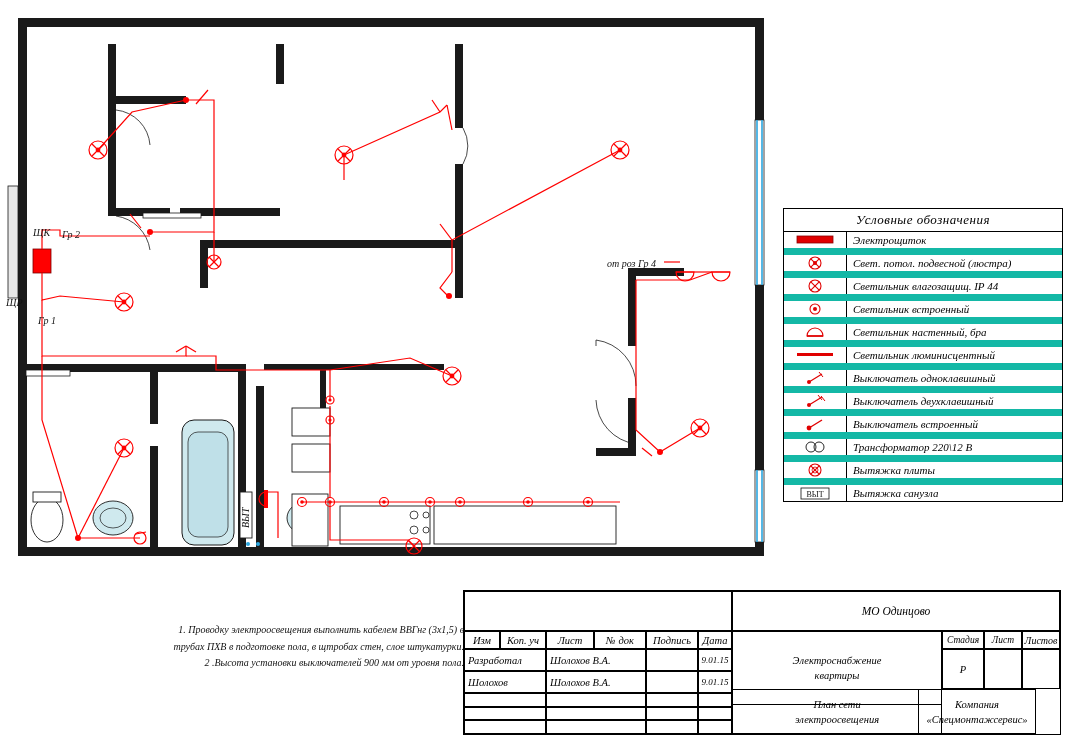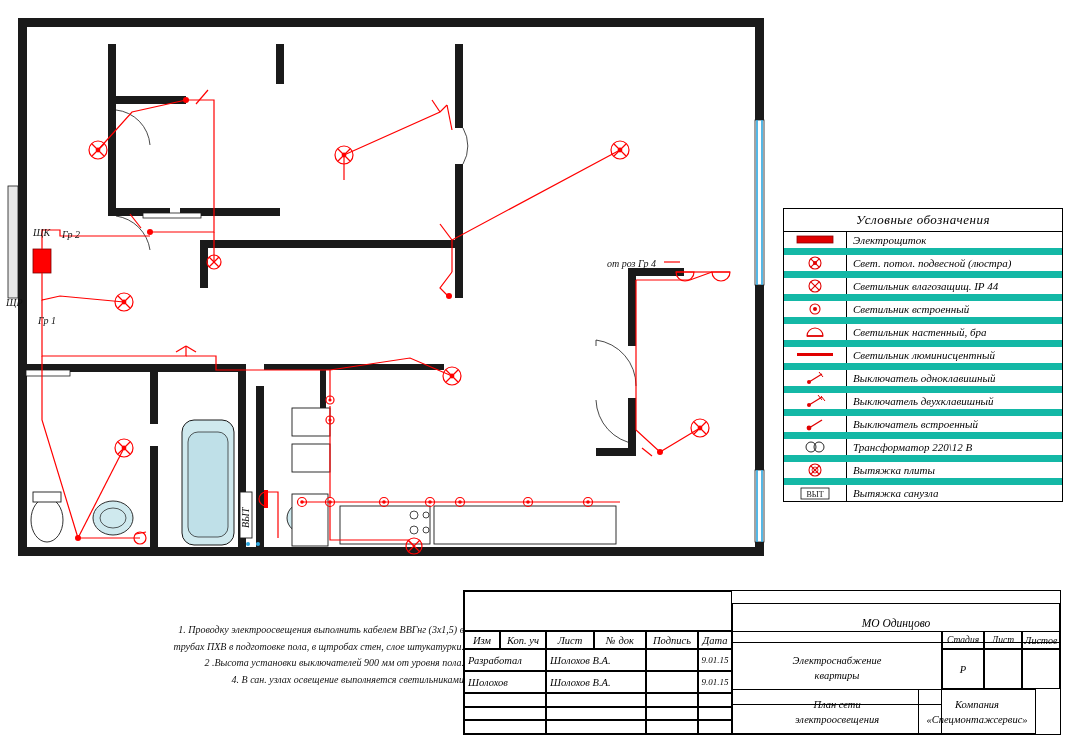--- a/index.html
+++ b/index.html
@@ -93,21 +93,21 @@
     font-style: italic;
     display: flex;
     align-items: center;
     justify-content: center;
     text-align: center;
     overflow: hidden;
     font-size: 10.5px;
   }
   .tb-cell.hd { font-style: italic; }
   .tb-cell.left { justify-content: flex-start; padding-left: 3px; }
-  .tb-big { font-size: 11.5px; margin-top: 12px; }
+  .tb-big { font-size: 11.5px; }
 
   
   svg { display: block; }
 </style>
 </head>
 <body>
 
 <svg id="sheet" width="1070" height="742" viewBox="0 0 1070 742">
   <defs>
     <style>
@@ -458,21 +458,20 @@
         </svg>
     </div>
     <div class="legend-lbl">Вытяжка санузла</div>
   </div>
 </div>
 
 <div class="notes">
   <div>1. Проводку  электроосвещения выполнить кабелем  ВВГнг (3х1,5) в</div>
   <div class="ind">трубах ПХВ   в  подготовке пола, в щтробах стен,  слое   штукатурки.</div>
   <div>2 .Высота установки выключателей 900 мм от уровня пола.</div>
-  <div>4. В сан. узлах освещение выполняется    светильниками</div>
 </div>
 
 <div class="title-block">
 
   <div class="tb-cell" style="left:0;   top:0;  width:268px; height:40px;"></div>
 
   <div class="tb-cell hd" style="left:0;   top:40px; width:36px; height:18px;">Изм</div>
   <div class="tb-cell hd" style="left:36px; top:40px; width:46px; height:18px;">Коп. уч</div>
   <div class="tb-cell hd" style="left:82px; top:40px; width:48px; height:18px;">Лист</div>
   <div class="tb-cell hd" style="left:130px;top:40px; width:52px; height:18px;">№ док</div>

